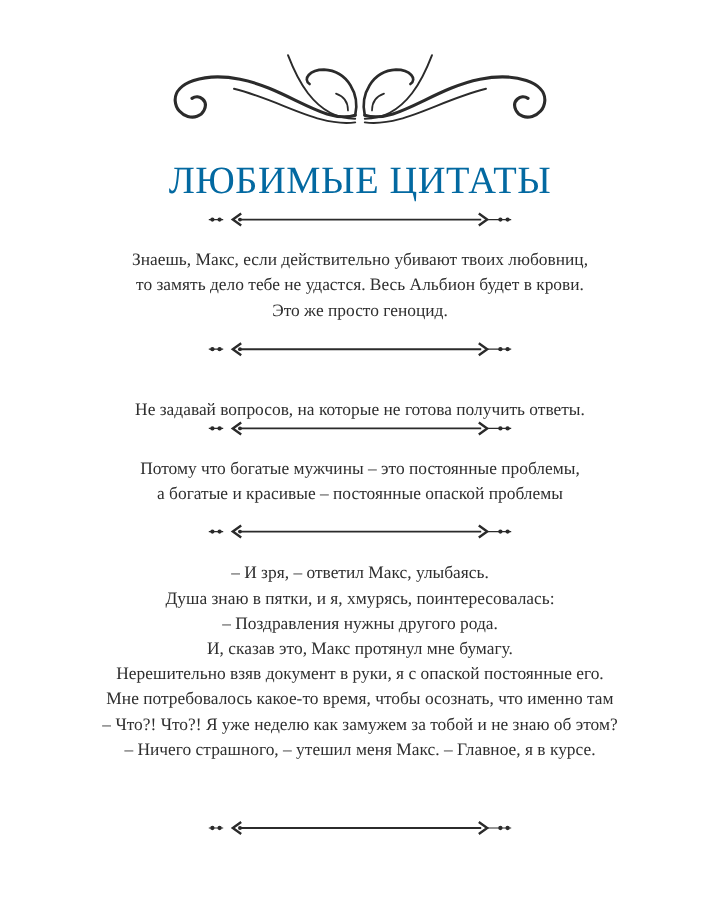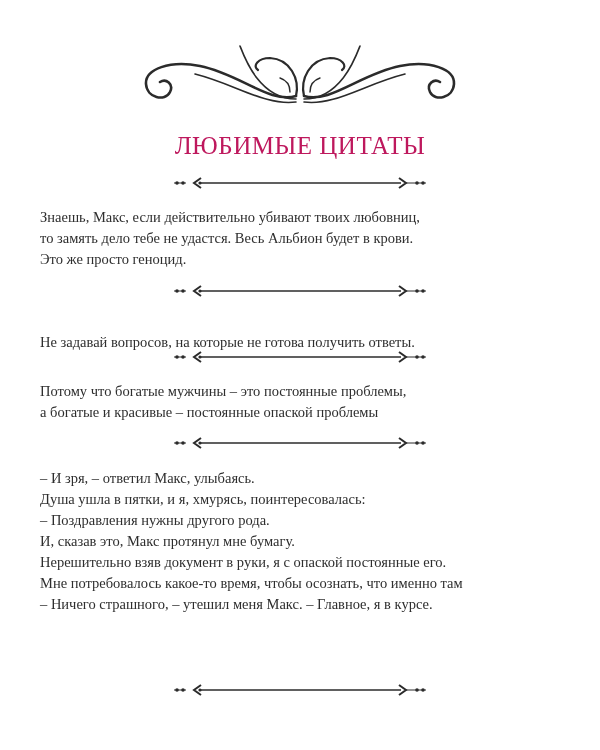--- a/index.html
+++ b/index.html
@@ -1,22 +1,22 @@
 <!DOCTYPE html>
 <html><head>
 <meta charset="utf-8">
 <style>
   html, body { margin: 0; padding: 0; background: #ffffff; }
   body { width: 600px; height: 750px; position: relative; overflow: hidden;
          font-family: "Liberation Serif", "DejaVu Serif", serif; color: #2a2a2a; }
   .ornament { position: absolute; left: 140px; top: 44px; width: 320px; height: 72px; }
   .title { position: absolute; left: 0; right: 0; top: 132px; text-align: center;
-           font-size: 25px; letter-spacing: 0.5px; color: #be185d; }
+           font-size: 32px; letter-spacing: 0.5px; color: #0369a1; }
   .divider { position: absolute; left: 173px; width: 254px; height: 14px; }
-  .quote { position: absolute; left: 40px; right: 40px; 
+  .quote { position: absolute; left: 40px; right: 40px; text-align: center;
            font-size: 14.5px; line-height: 21px; color: #2e2e2e; }
   .quote p { margin: 0; }
 </style>
 </head>
 <body>
 
 <svg class="ornament" viewBox="0 0 320 72" fill="none" stroke="#2b2b2b" stroke-linecap="round">
 
   <path d="M156 52 C 130 60, 100 30, 60 22 C 30 16, 5 25, 6 40 C 7 54, 25 58, 30 48 C 34 40, 26 34, 20 38" stroke-width="2.6"></path>
   <path d="M156 58 C 125 62, 95 40, 55 30" stroke-width="1.6"></path>
@@ -105,25 +105,26 @@
     <line x1="26" y1="7" x2="228" y2="7" stroke-width="1.6"></line>
     <path d="M226 2 L233 7 L226 12" fill="none" stroke-width="2"></path>
     <line x1="233" y1="7" x2="253" y2="7" stroke-width="1"></line>
     <circle cx="244" cy="7" r="1.8" stroke="none"></circle>
       <circle cx="250" cy="7" r="1.8" stroke="none"></circle>
   </g>
 </svg>
 
 <div class="quote" style="top:468px">
   <p>– И зря, – ответил Макс, улыбаясь.</p>
-  <p>Душа ушла в пятки, и я, хмурясь, поинтересовалась:</p>
+  <p>Душа знаю в пятки, и я, хмурясь, поинтересовалась:</p>
   <p>– Поздравления нужны другого рода.</p>
   <p>И, сказав это, Макс протянул мне бумагу.</p>
   <p>Нерешительно взяв документ в руки, я с опаской постоянные его.</p>
   <p>Мне потребовалось какое-то время, чтобы осознать, что именно там</p>
+  <p>– Что?! Что?! Я уже неделю как замужем за тобой и не знаю об этом?</p>
   <p>– Ничего страшного, – утешил меня Макс. – Главное, я в курсе.</p>
 </div>
 
 <svg class="divider" style="top:683px" viewBox="0 0 254 14">
   <g fill="#2b2b2b" stroke="#2b2b2b">
     <circle cx="4" cy="7" r="1.8" stroke="none"></circle>
       <circle cx="10" cy="7" r="1.8" stroke="none"></circle>
     <line x1="1" y1="7" x2="13" y2="7" stroke-width="1"></line>
     <path d="M28 2 L21 7 L28 12" fill="none" stroke-width="2"></path>
     <circle cx="27" cy="7" r="1.6" stroke="none"></circle>

